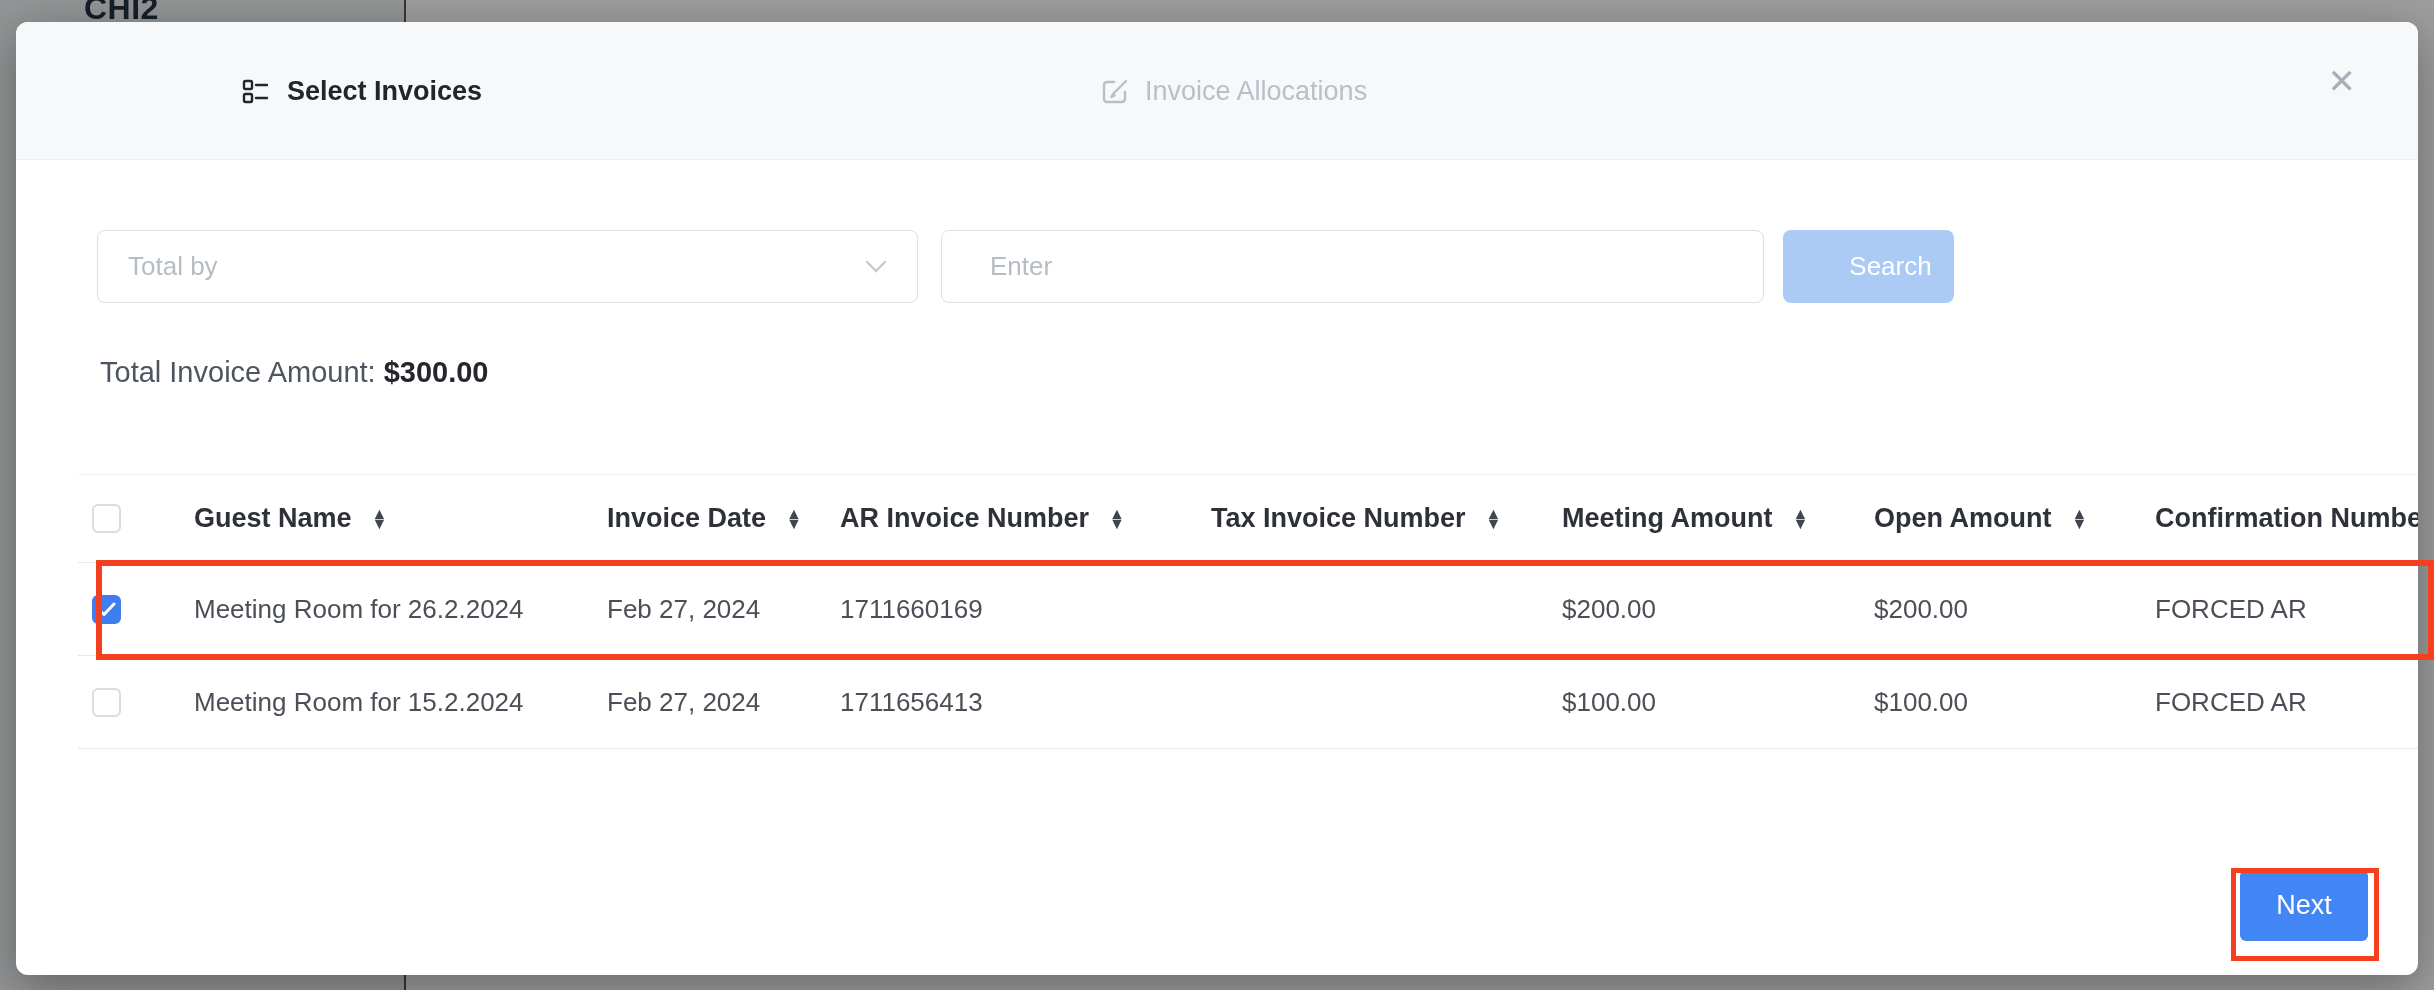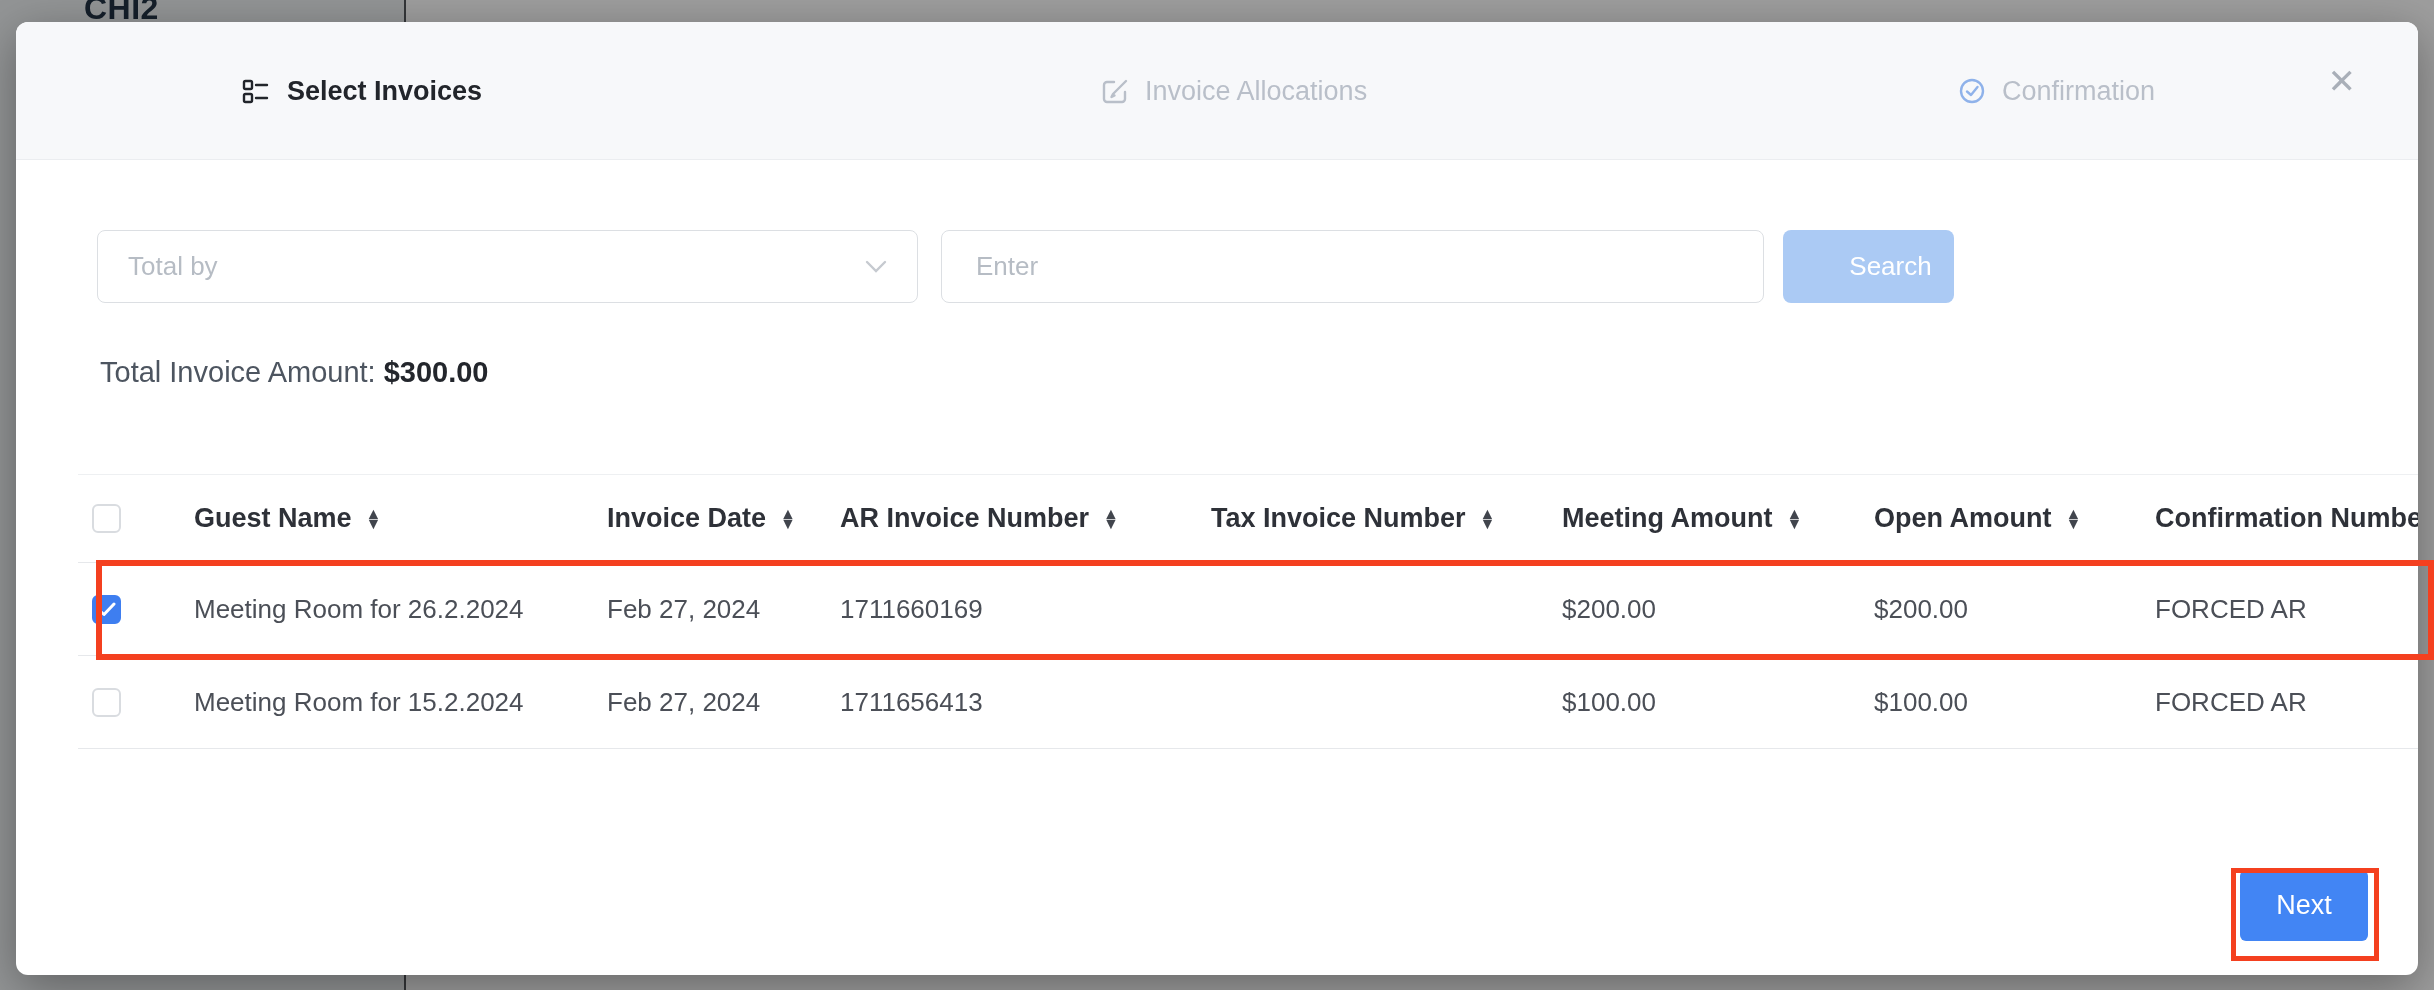--- a/index.html
+++ b/index.html
@@ -32,42 +32,42 @@
              cursor:pointer; line-height:1; }
 
   
   .search-row { position:absolute; left:81px; top:208px; width:2260px; height:73px; }
   .sel-box { position:absolute; left:0; top:0; width:821px; height:73px;
              border:1px solid #dcdfe3; border-radius:8px; background:#fff;
              display:flex; align-items:center; padding:0 30px; cursor:pointer; }
   .sel-box .ph { font-size:26px; color:#b6bcc4; }
   .sel-box .chev { margin-left:auto; display:flex; }
   .txt-input { position:absolute; left:844px; top:0; width:823px; height:73px;
-               border:1px solid #dcdfe3; border-radius:8px; padding:0 34px;
+               border:1px solid #dcdfe3; border-radius:8px; padding:0 48px;
                font-size:26px; color:#3a3e45; outline:none;
                font-family:"Liberation Sans", sans-serif; }
   .txt-input::placeholder { color:#b6bcc4; }
   .search-btn { position:absolute; left:1686px; top:0; width:171px; height:73px;
                 background:#abcaf4; color:#ffffff; border:none; border-radius:8px;
                 font-size:26px; cursor:pointer;
                 font-family:"Liberation Sans", sans-serif;padding-left:44px; }
 
   
   .total-line { position:absolute; left:84px; top:334px; font-size:29px; color:#4d5560; }
   .total-line b { color:#23262c; margin-left:8px; }
 
   
   .inv-table { position:absolute; left:62px; top:452px; width:2410px;
                border-collapse:collapse; table-layout:fixed; }
   .inv-table th, .inv-table td { text-align:left; overflow:hidden; white-space:nowrap; }
   .inv-table thead th { height:88px; font-size:27px; font-weight:700; color:#2e3138;
                         border-top:1px solid #eef0f2; border-bottom:1px solid #e6e8eb; }
   .inv-table tbody td { height:93px; font-size:26px; color:#4b4f57;
                         border-bottom:1px solid #e6e8eb; }
-  .th-inner { display:flex; align-items:center; gap:14px; }
+  .th-inner { display:flex; align-items:center; gap:20px; }
   .sort { display:inline-flex; flex-direction:column; line-height:0.62;
           font-size:16px; color:#41454d; cursor:pointer; }
   .cb { width:29px; height:29px; border-radius:6px; border:2px solid #d9dce0;
         background:#fff; margin-left:14px; cursor:pointer;
         display:flex; align-items:center; justify-content:center; }
   .cb.checked { background:#3e7ef0; border-color:#3e7ef0; }
 
   
   .next-btn { position:absolute; right:50px; bottom:34px; width:128px; height:71px;
               background:#4285f4; color:#fff; border:none; border-radius:6px;
@@ -109,29 +109,20 @@
       <div class="step step2 inactive">
         <span class="icn">
           <svg width="28" height="28" viewBox="0 0 28 28" fill="none" stroke="#b9bfc9" stroke-width="2.4" stroke-linecap="round" stroke-linejoin="round">
             <path d="M24 15 v7 a3 3 0 0 1 -3 3 H6 a3 3 0 0 1 -3 -3 V8 a3 3 0 0 1 3 -3 h7"></path>
             <path d="M12 17 L25 4 M12 17 l-1.5 3 3 -1.5"></path>
           </svg>
         </span>
         <span>Invoice Allocations</span>
       </div>
 
-      <div class="step step3 inactive">
-        <span class="icn">
-          <svg width="28" height="28" viewBox="0 0 28 28" fill="none" stroke="#8fb2ea" stroke-width="2.4" stroke-linecap="round" stroke-linejoin="round">
-            <circle cx="14" cy="14" r="11"></circle>
-            <polyline points="9,14.5 13,18 19.5,10"></polyline>
-          </svg>
-        </span>
-        <span>Confirmation</span>
-      </div>
 
       <div class="close-x">✕</div>
     </div>
 
     <div class="search-row">
       <div class="sel-box">
         <span class="ph">Total by</span>
         <span class="chev">
           <svg width="22" height="13" viewBox="0 0 22 13" fill="none" stroke="#c6cad0" stroke-width="2.4" stroke-linecap="round">
             <polyline points="2,2 11,11 20,2"></polyline>

